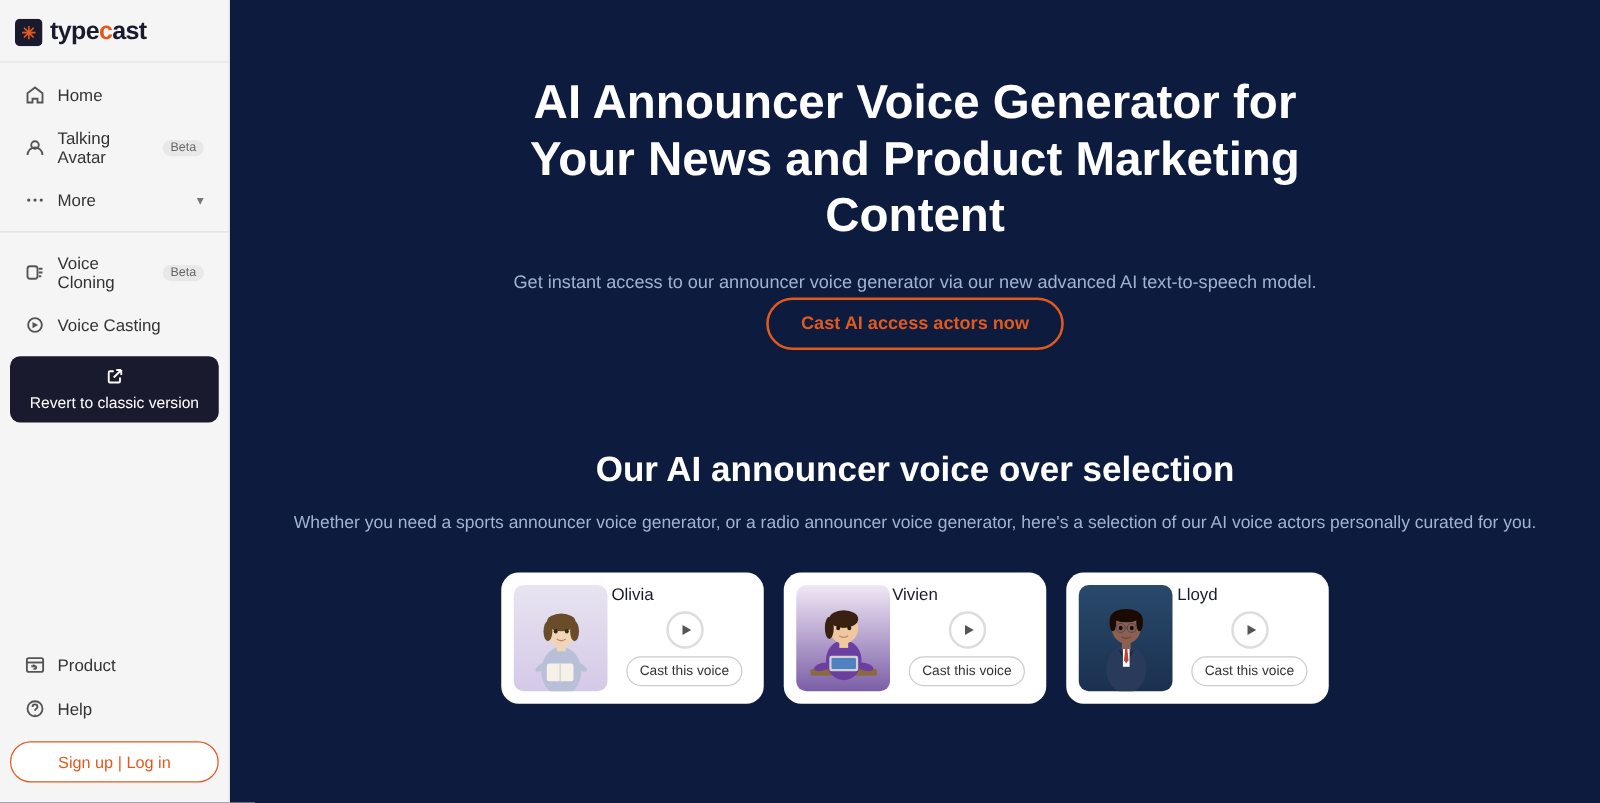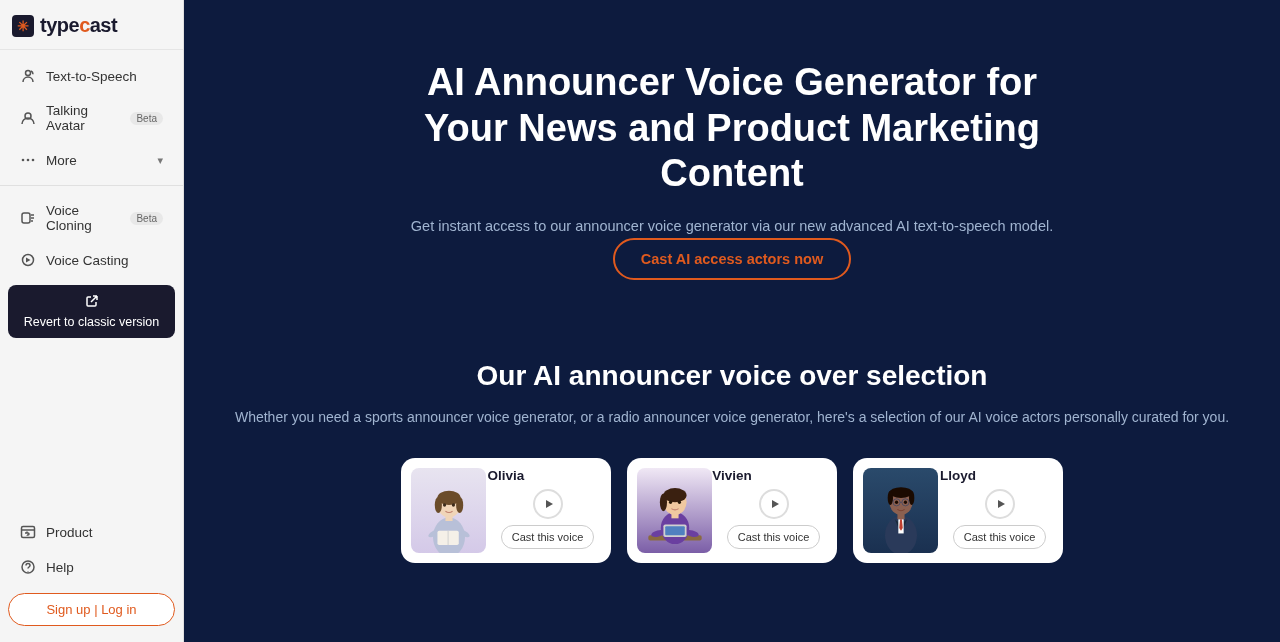--- a/index.html
+++ b/index.html
@@ -172,21 +172,21 @@
       padding: 10px;
       flex-direction: row;
       gap: 8px;
     }
     .voice-card-name {
       position: absolute;
       top: 10px;
       left: 50%;
       transform: translateX(-50%);
       font-size: 13.5px;
-      font-weight: 700;
+      font-weight: 400;
       color: #1a1a2e;
       white-space: nowrap;
     }
     .voice-card-avatar {
       width: 75px;
       height: 85px;
       border-radius: 8px;
       flex-shrink: 0;
       margin-top: 18px;
     }
@@ -253,29 +253,27 @@
 
     <svg class="logo-icon" viewBox="0 0 22 22" fill="none" xmlns="http://www.w3.org/2000/svg">
       <rect width="22" height="22" rx="4" fill="#1a1a2e"></rect>
       <text x="11" y="16" text-anchor="middle" fill="#e05a1e" font-size="14" font-weight="bold">✳</text>
     </svg>
     <span class="logo-text">type<span>c</span>ast</span>
   </div>
 
   <div class="nav-section">
 
-
-    <div class="nav-item">
-      <svg viewBox="0 0 16 16" fill="none" stroke="currentColor" stroke-width="1.5">
-        <circle cx="8" cy="5" r="2.5"></circle>
-        <path d="M3 14c0-2.8 2.2-5 5-5s5 2.2 5 5"></path>
-        <path d="M11 3c1.2.6 2 1.8 2 3.2"></path>
-      </svg>
-      <span>Text-to-Speech</span>
-    </div>
+    <div class="nav-item">
+      <svg viewBox="0 0 16 16" fill="none" stroke="currentColor" stroke-width="1.5">
+        <path d="M2 6.5L8 2l6 4.5V14H10v-3H6v3H2V6.5z"></path>
+      </svg>
+      <span>Home</span>
+    </div>
+
 
     <div class="nav-item">
       <svg viewBox="0 0 16 16" fill="none" stroke="currentColor" stroke-width="1.5">
         <circle cx="8" cy="6" r="3"></circle>
         <path d="M2 14c0-3.3 2.7-6 6-6s6 2.7 6 6"></path>
       </svg>
       <span>Talking Avatar</span>
       <span class="badge">Beta</span>
     </div>
 

